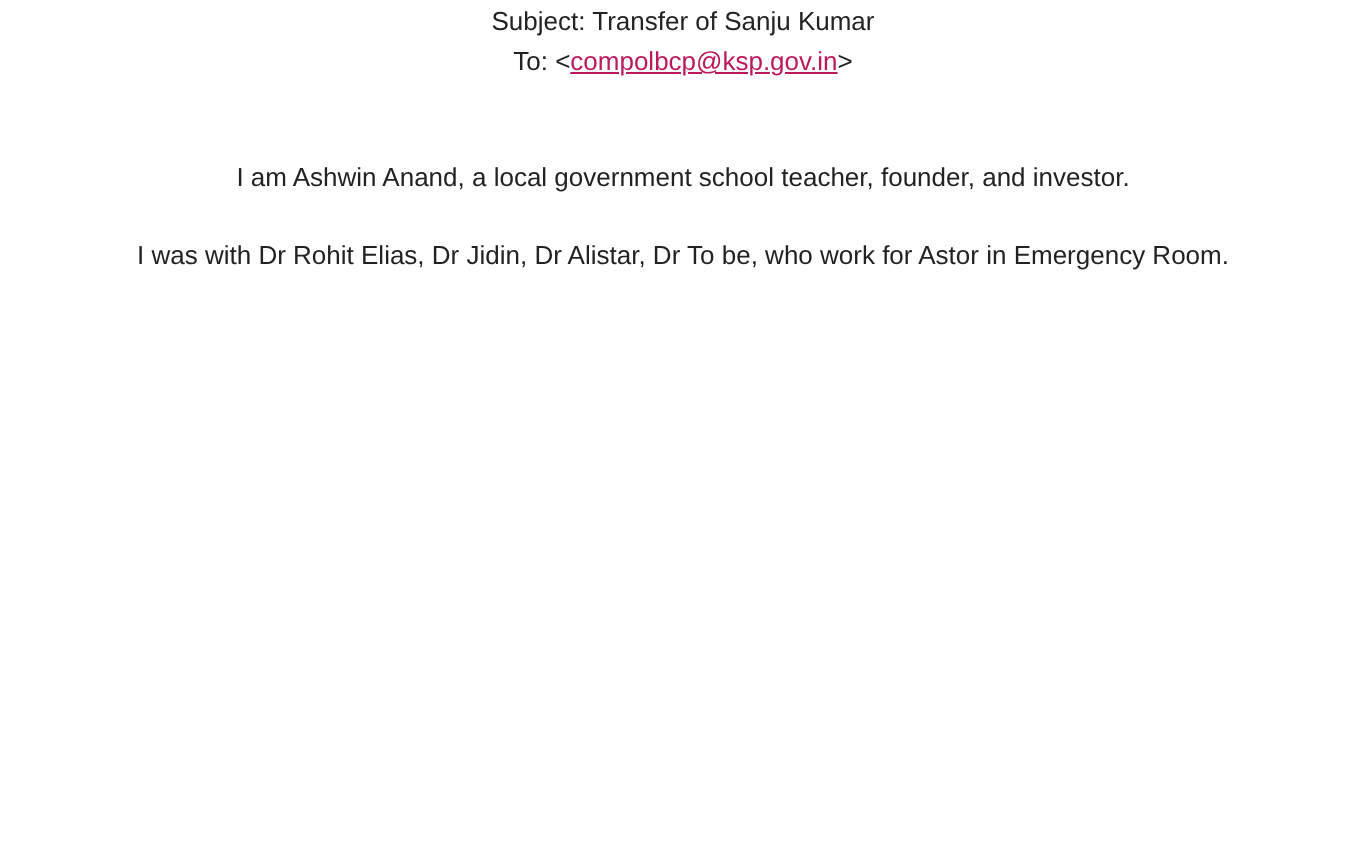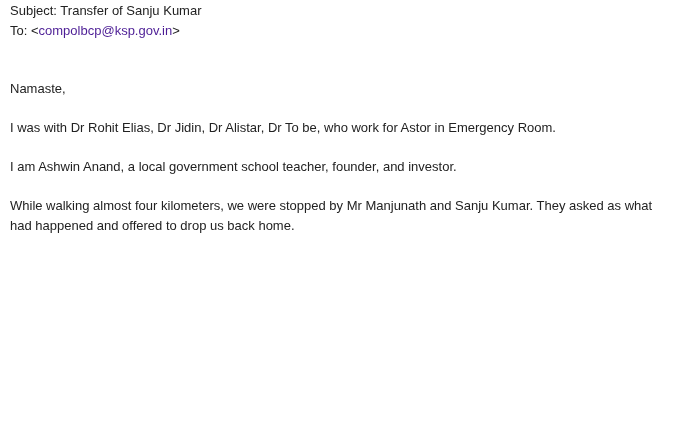--- a/index.html
+++ b/index.html
@@ -11,28 +11,30 @@
       width: 683px;
       height: 422px;
       overflow: hidden;
       font-family: "Liberation Sans", sans-serif;
       font-size: 13px;
       color: #222222;
       line-height: 20px;
     }
     .email {
       padding: 1px 10px 0 10px;
+      text-align: center;
     }
     .header-line {
       margin: 0;
       height: 20px;
       white-space: nowrap;
     }
     .link {
-      color: #4c1d95;
+      color: #be185d;
+      text-decoration: underline;
     }
     .spacer-top {
       height: 38px;
     }
     .body-para {
       margin: 0 0 19px 0;
     }
   </style>
 </head>
 <body>
@@ -41,18 +43,16 @@
   <div class="header-line">
     <span>Subject: </span><span>Transfer of Sanju Kumar</span>
   </div>
   <div class="header-line">
     <span>To: </span><span>&lt;</span><a class="link">compolbcp@ksp.gov.in</a><span>&gt;</span>
   </div>
 
   <div class="spacer-top"></div>
 
   <div>
-    <p class="body-para">Namaste,</p>
+    <p class="body-para">I am Ashwin Anand, a local government school teacher, founder, and investor.</p>
     <p class="body-para">I was with Dr Rohit Elias, Dr Jidin, Dr Alistar, Dr To be, who work for Astor in Emergency Room.</p>
-    <p class="body-para">I am Ashwin Anand, a local government school teacher, founder, and investor.</p>
-    <p class="body-para">While walking almost four kilometers, we were stopped by Mr Manjunath and Sanju Kumar. They asked as what had happened and offered to drop us back home.</p>
   </div>
 </div>
 
 </body></html>

